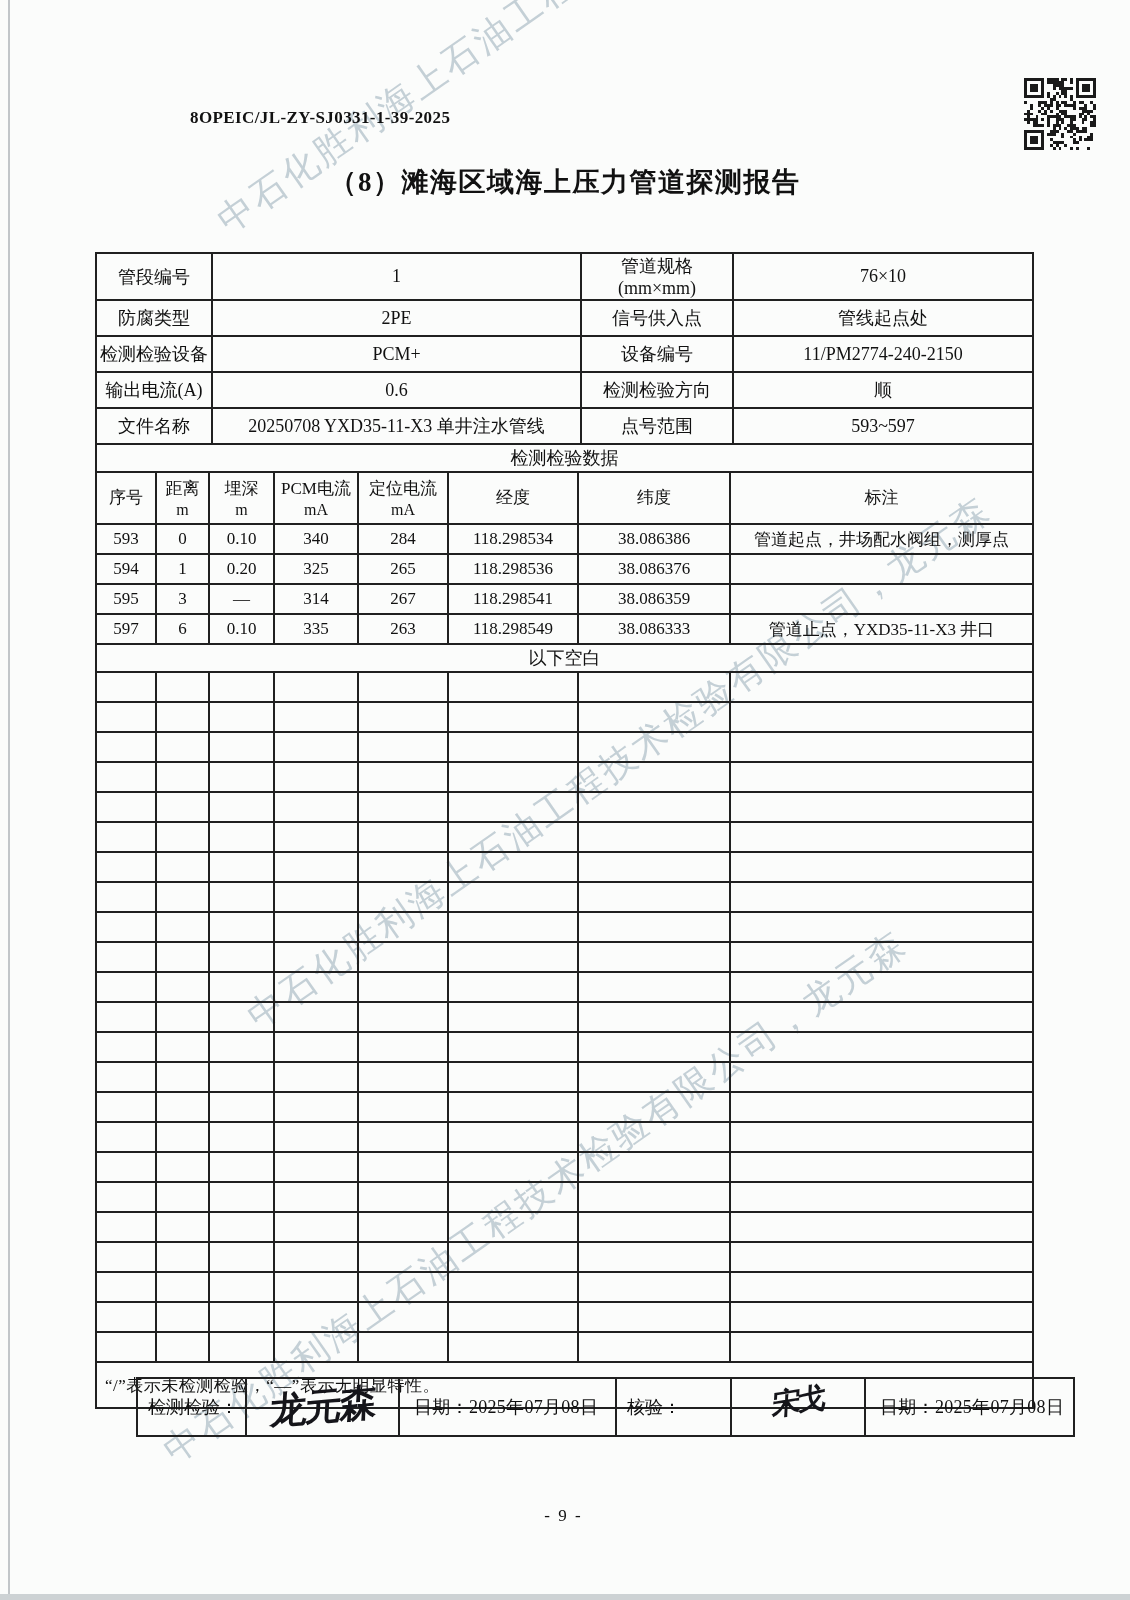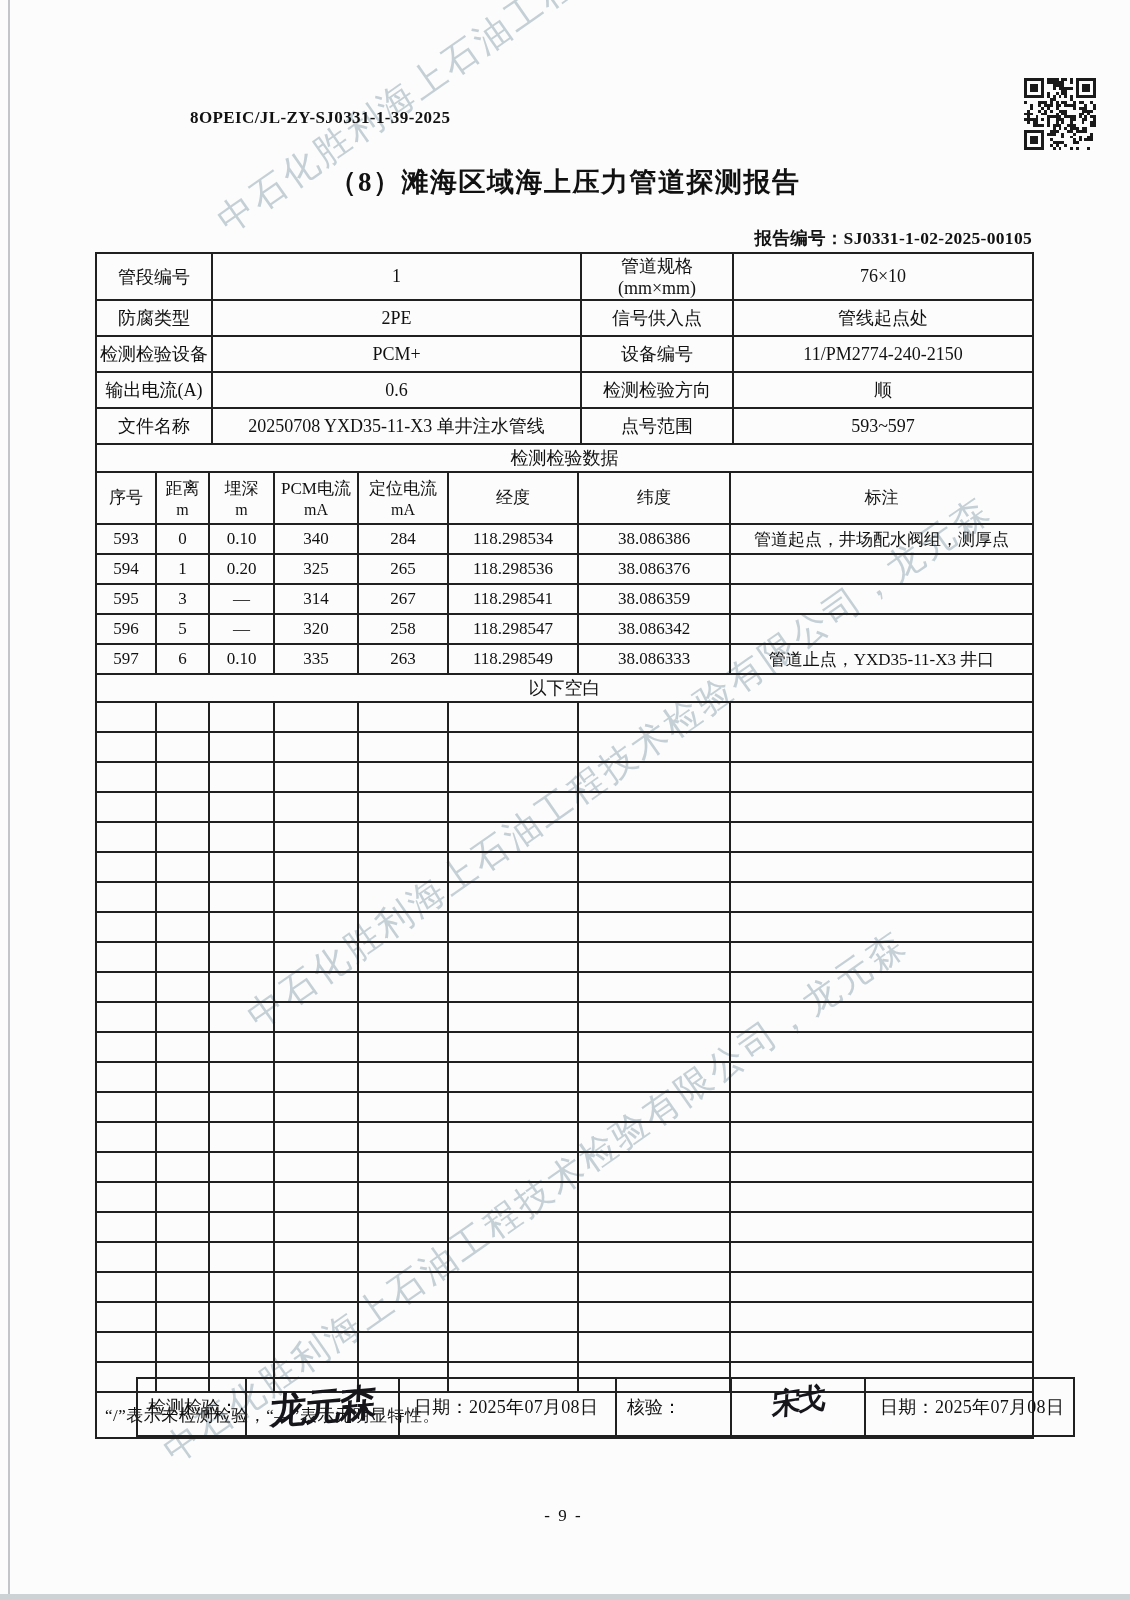--- a/index.html
+++ b/index.html
@@ -392,21 +392,20 @@
         <rect x="10" y="24" width="1" height="1"></rect>
         <rect x="12" y="24" width="1" height="1"></rect>
         <rect x="16" y="24" width="1" height="1"></rect>
         <rect x="18" y="24" width="1" height="1"></rect>
         <rect x="22" y="24" width="1" height="1"></rect>
       </g>
     </svg>
 
   <h1 class="title">（8）滩海区域海上压力管道探测报告</h1>
 
-  <div class="report-no"><span>报告编号：</span><span>SJ0331-1-02-2025-00105</span></div>
 
   <div class="tables">
     <table class="info-table">
       <colgroup>
           <col style="width:116px">
           <col style="width:369px">
           <col style="width:152px">
           <col style="width:300px">
         </colgroup>
       <tbody id="info-body">
@@ -512,30 +511,20 @@
             <td style="border-color: rgb(32, 32, 32);">595</td>
             <td style="border-color: rgb(32, 32, 32);">3</td>
             <td style="border-color: rgb(32, 32, 32);">—</td>
             <td style="border-color: rgb(32, 32, 32);">314</td>
             <td style="border-color: rgb(32, 32, 32);">267</td>
             <td style="border-color: rgb(32, 32, 32);">118.298541</td>
             <td style="border-color: rgb(32, 32, 32);">38.086359</td>
             <td style="border-color: rgb(32, 32, 32);"></td>
           </tr>
           <tr class="data-row">
-            <td style="border-color: rgb(32, 32, 32);">596</td>
-            <td style="border-color: rgb(32, 32, 32);">5</td>
-            <td style="border-color: rgb(32, 32, 32);">—</td>
-            <td style="border-color: rgb(32, 32, 32);">320</td>
-            <td style="border-color: rgb(32, 32, 32);">258</td>
-            <td style="border-color: rgb(32, 32, 32);">118.298547</td>
-            <td style="border-color: rgb(32, 32, 32);">38.086342</td>
-            <td style="border-color: rgb(32, 32, 32);"></td>
-          </tr>
-          <tr class="data-row">
             <td style="border-color: rgb(32, 32, 32);">597</td>
             <td style="border-color: rgb(32, 32, 32);">6</td>
             <td style="border-color: rgb(32, 32, 32);">0.10</td>
             <td style="border-color: rgb(32, 32, 32);">335</td>
             <td style="border-color: rgb(32, 32, 32);">263</td>
             <td style="border-color: rgb(32, 32, 32);">118.298549</td>
             <td style="border-color: rgb(32, 32, 32);">38.086333</td>
             <td style="border-color: rgb(32, 32, 32);">管道止点，YXD35-11-X3 井口</td>
           </tr>
           <tr class="blank-row" id="blank-row">

